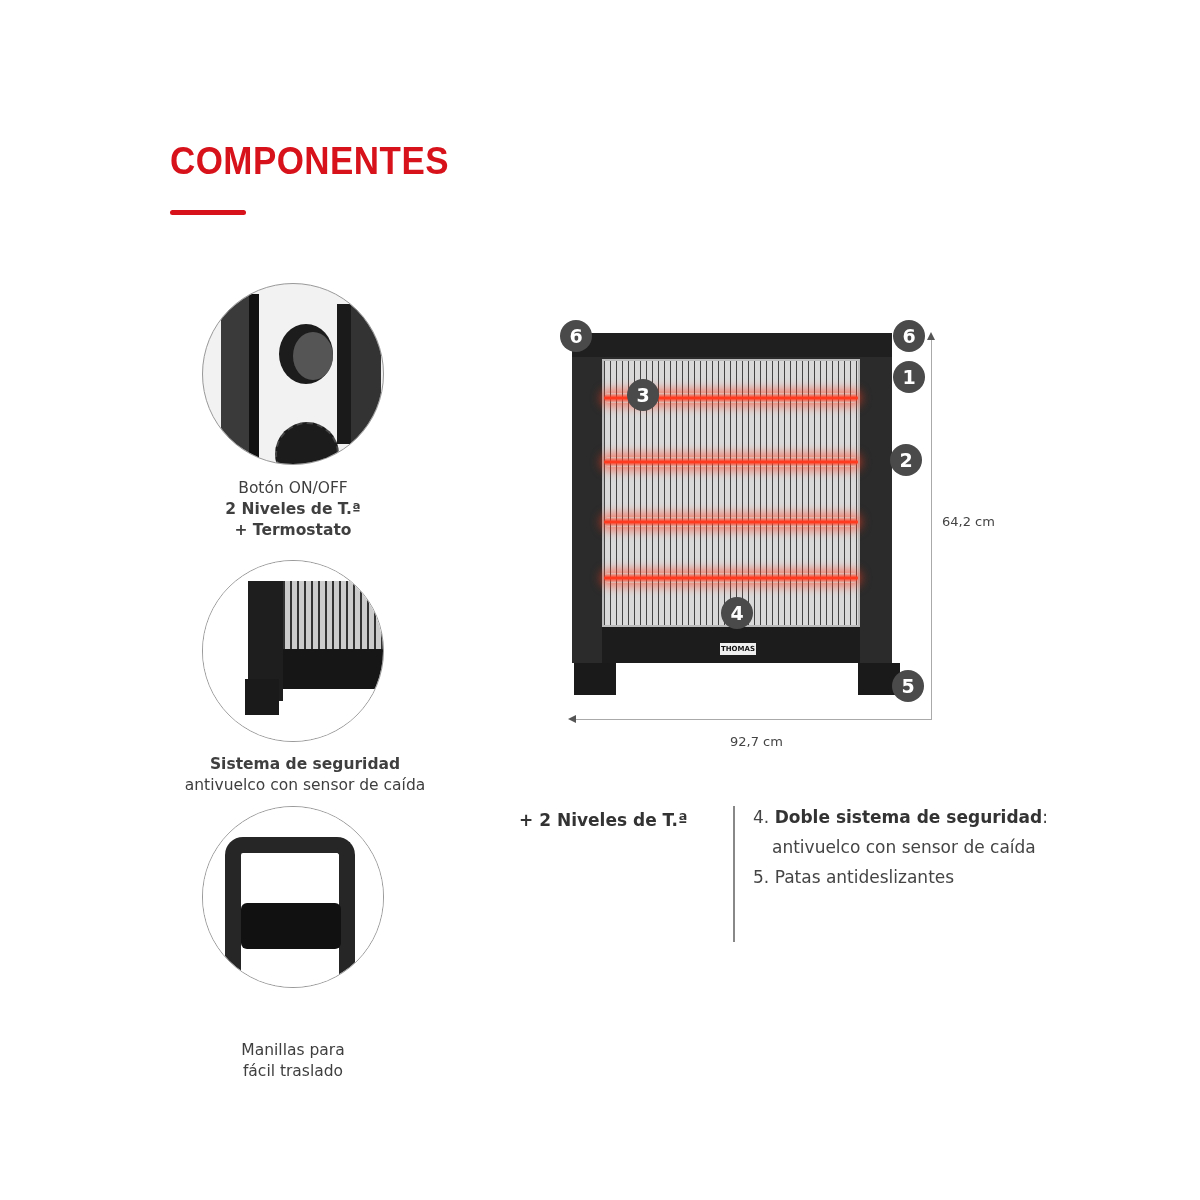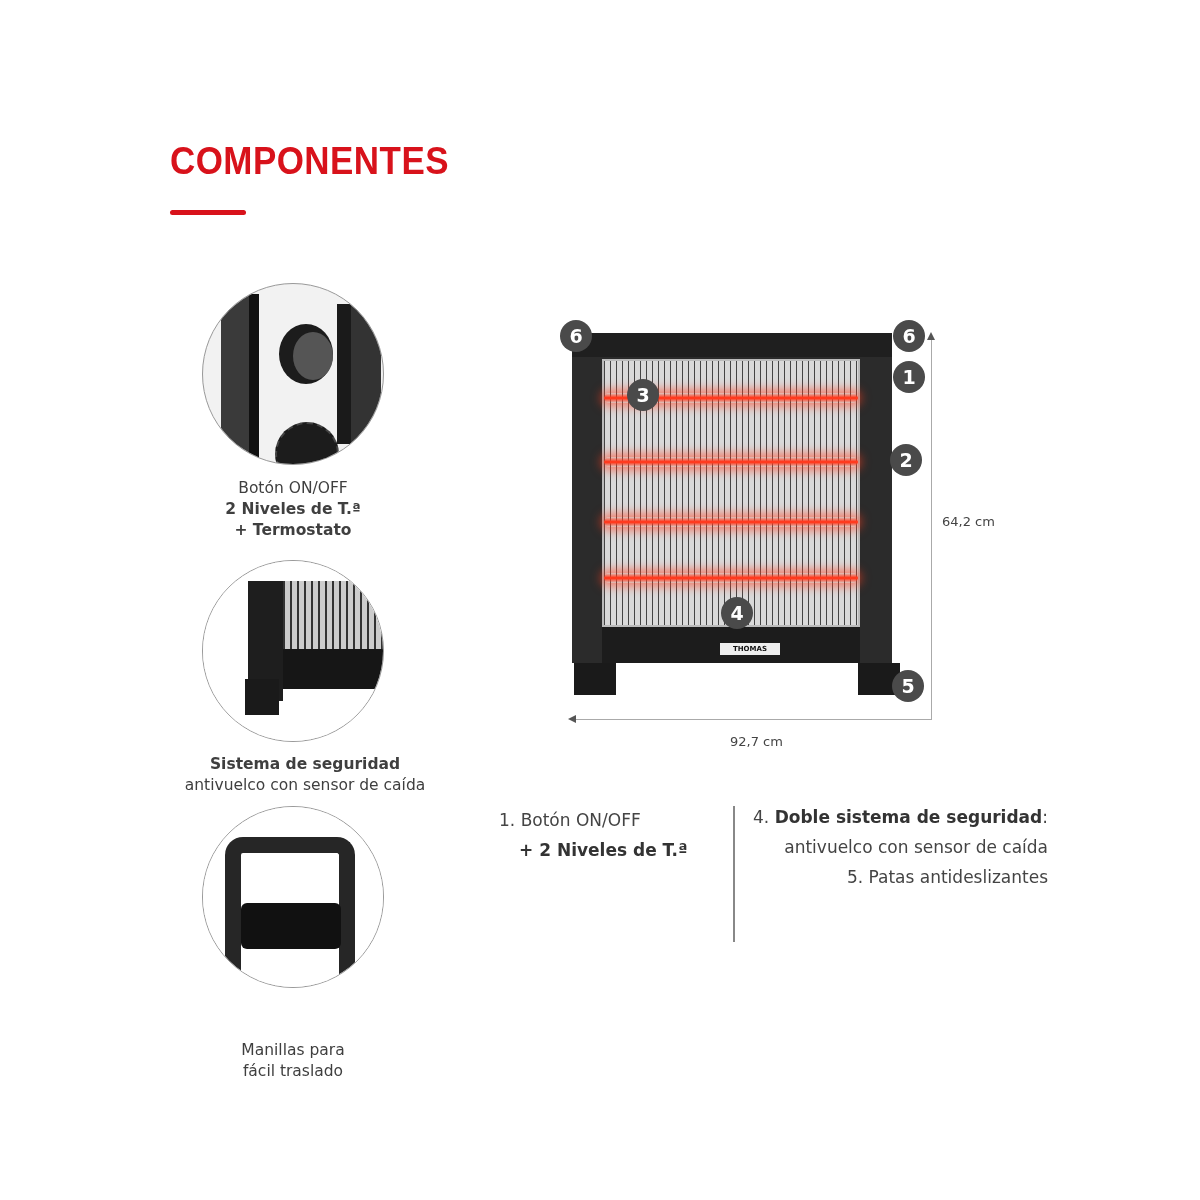--- a/index.html
+++ b/index.html
@@ -17,21 +17,21 @@
   
   .heater { left:572px; top:333px; width:320px; height:362px; }
   .frame { position:absolute; left:0; top:0; width:320px; height:330px; background:#2b2b2b; border-radius:4px 4px 0 0; }
   .top-bar { position:absolute; left:0; top:0; width:320px; height:24px; background:#1f1f1f; }
   .grille { position:absolute; left:30px; top:26px; width:258px; height:268px; background:
       repeating-linear-gradient(90deg, #444 0 1.5px, #d9d9d9 1.5px 6px); border:2px solid #bbb; box-sizing:border-box; }
   .tube { position:absolute; left:32px; width:254px; height:10px; border-radius:5px;
           background:linear-gradient(180deg, rgba(255,80,40,0.15), #ff3a1e 45%, #ff3a1e 55%, rgba(255,80,40,0.15));
           box-shadow:0 0 10px 4px rgba(255,60,30,0.55); }
   .bottom-panel { position:absolute; left:30px; top:294px; width:258px; height:36px; background:#1c1c1c; }
-  .brand { position:absolute; left:148px; top:310px; width:60px; height:12px; background:#eee; color:#111;
+  .brand { position:absolute; left:148px; top:310px; width:36px; height:12px; background:#eee; color:#111;
            font-size:7px; font-weight:bold; text-align:center; line-height:12px; }
   .foot { position:absolute; top:330px; width:42px; height:32px; background:#1a1a1a; }
   .badge { position:absolute; width:32px; height:32px; border-radius:50%; background:#4a4a4a; color:#fff;
            font-weight:bold; font-size:19px; text-align:center; line-height:32px; }
 
   .dim-v { left:931px; top:336px; width:1px; height:384px; background:#aaa; }
   .dim-h { left:572px; top:719px; width:360px; height:1px; background:#aaa; }
   .arr-up { left:927px; top:332px; width:0; height:0; border-left:4px solid transparent; border-right:4px solid transparent; border-bottom:8px solid #555; }
   .arr-left { left:568px; top:715px; width:0; height:0; border-top:4px solid transparent; border-bottom:4px solid transparent; border-right:8px solid #555; }
   .dim-label { font-size:13px; color:#444; }
@@ -106,23 +106,22 @@
 <div class="abs badge" style="left:892px;top:670px;">5</div>
 
 <div class="abs dim-v"></div>
 <div class="abs arr-up"></div>
 <div class="abs dim-label" style="left:942px;top:514px;">64,2 cm</div>
 <div class="abs dim-h"></div>
 <div class="abs arr-left"></div>
 <div class="abs dim-label" style="left:730px;top:734px;">92,7 cm</div>
 
 <div class="abs list" style="left:499px;top:805px;">
-  <div><span>1.</span> <span>Botón ON/OFF</span></div>
   <div style="padding-left:20px;"><b>+ 2 Niveles de T.ª</b></div>
 </div>
 
 <div class="abs sep"></div>
 
-<div class="abs list" style="left:753px;top:802px;text-align:right;">
+<div class="abs list" style="left:753px;top:802px;">
   <div><span>4.</span> <b>Doble sistema de seguridad</b><span>:</span></div>
   <div style="padding-left:19px;"><span>antivuelco con sensor de caída</span></div>
   <div><span>5.</span> <span>Patas antideslizantes</span></div>
 </div>
 
 </body></html>

